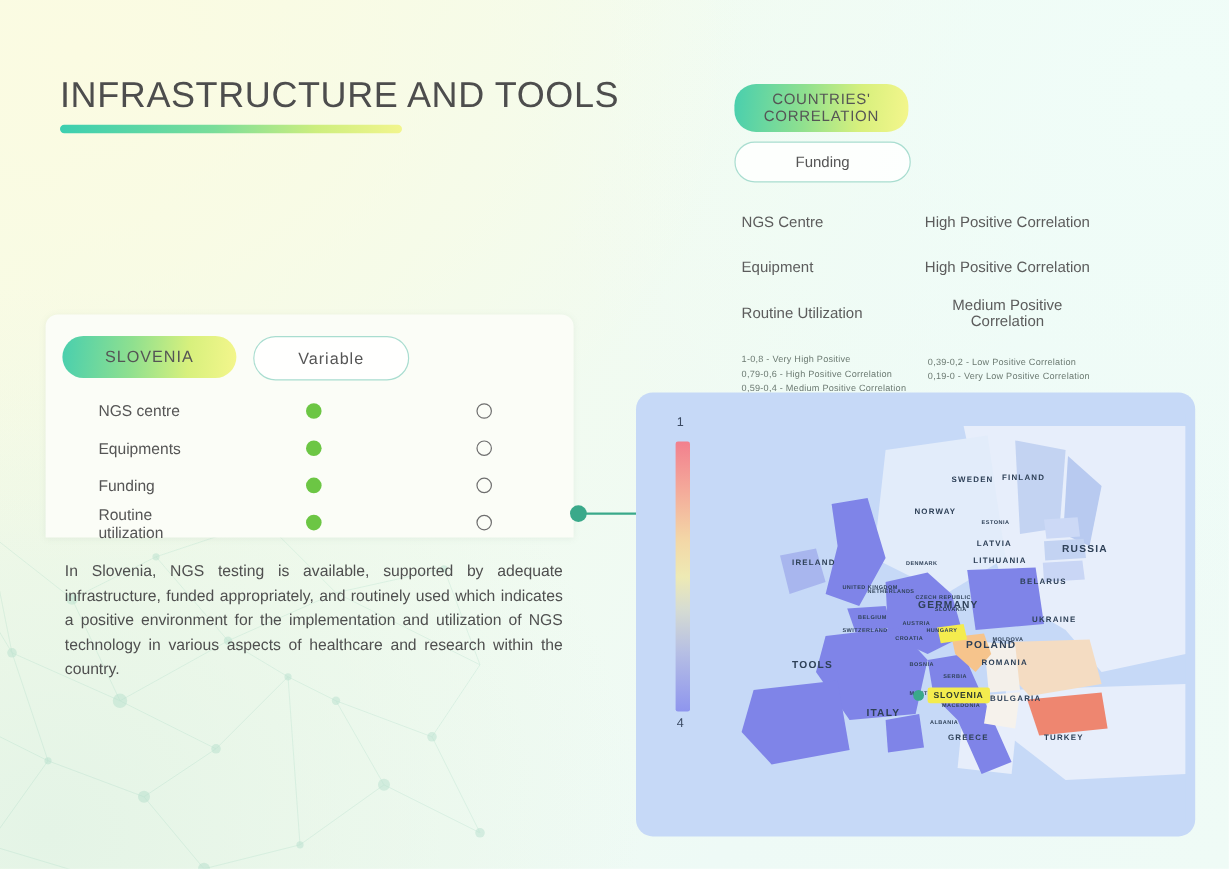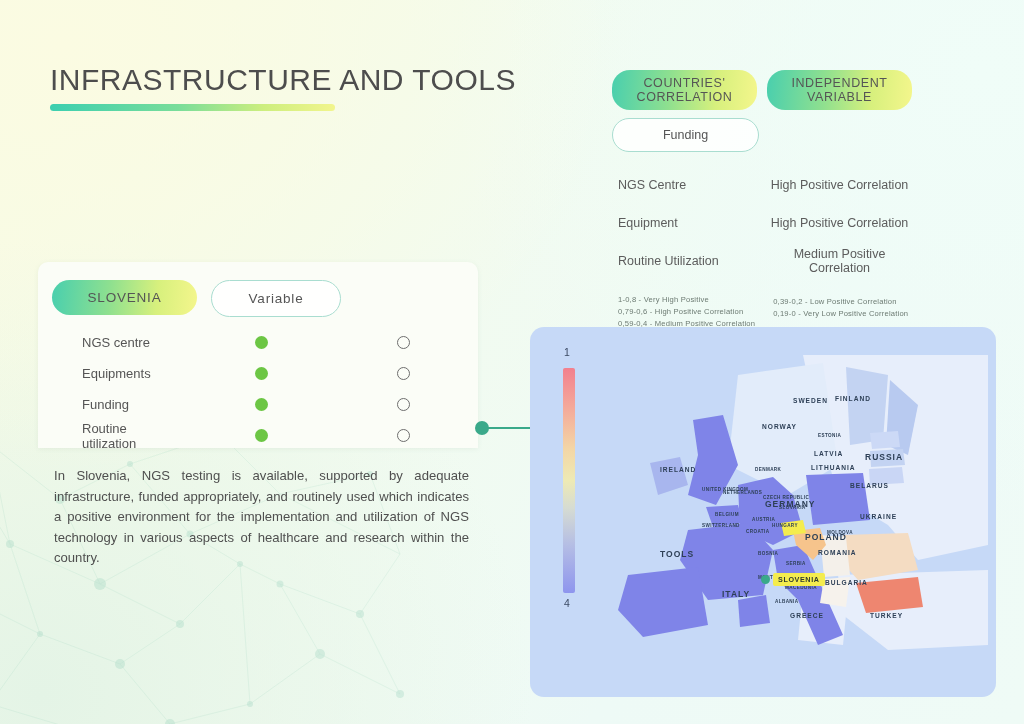--- a/index.html
+++ b/index.html
@@ -101,21 +101,20 @@
       <circle cx="190" cy="320" r="5"></circle>
   </g>
 </svg>
 
 <div class="title">INFRASTRUCTURE AND TOOLS</div>
 <div class="title-bar"></div>
 
 <div id="corr">
   <div class="corr-head">
     <div class="pill pill-grad">COUNTRIES' CORRELATION</div>
-    <div class="pill pill-grad">INDEPENDENT VARIABLE</div>
   </div>
   <div class="corr-sub">
     <div class="pill pill-out">Funding</div>
   </div>
   <div class="corr-rows">
     <div class="corr-row">
       <div class="c1">NGS  Centre</div>
       <div class="c2">High Positive Correlation</div>
     </div>
     <div class="corr-row">
@@ -238,21 +237,21 @@
   <div class="mlabel m-md" style="left:305px;top:68px;">FINLAND</div>
   <div class="mlabel m-sm" style="left:225px;top:140px;">DENMARK</div>
   <div class="mlabel m-sm" style="left:193px;top:163px;">NETHERLANDS</div>
   <div class="mlabel m-sm" style="left:185px;top:185px;">BELGIUM</div>
   <div class="mlabel m-lg" style="left:215px;top:172px;margin-left:20px;">GERMANY</div>
   <div class="mlabel m-lg" style="left:275px;top:168px;margin-top:37px;">POLAND</div>
   <div class="mlabel m-sm" style="left:288px;top:106px;">ESTONIA</div>
   <div class="mlabel m-md" style="left:284px;top:123px;">LATVIA</div>
   <div class="mlabel m-md" style="left:281px;top:137px;">LITHUANIA</div>
   <div class="mlabel m-md" style="left:320px;top:155px;">BELARUS</div>
-  <div class="mlabel m-lg" style="left:335px;top:125px;text-align:right;">RUSSIA</div>
+  <div class="mlabel m-lg" style="left:355px;top:125px;text-align:right;">RUSSIA</div>
   <div class="mlabel m-md" style="left:330px;top:186px;">UKRAINE</div>
   <div class="mlabel m-sm" style="left:297px;top:203px;">MOLDOVA</div>
   <div class="mlabel m-md" style="left:288px;top:222px;">ROMANIA</div>
   <div class="mlabel m-md" style="left:295px;top:252px;">BULGARIA</div>
   <div class="mlabel m-sm" style="left:256px;top:234px;">SERBIA</div>
   <div class="mlabel m-sm" style="left:228px;top:224px;">BOSNIA</div>
   <div class="mlabel m-sm" style="left:216px;top:202px;">CROATIA</div>
   <div class="mlabel m-sm" style="left:242px;top:196px;">HUNGARY</div>
   <div class="mlabel m-sm" style="left:249px;top:178px;">SLOVAKIA</div>
   <div class="mlabel m-sm" style="left:233px;top:168px;">CZECH REPUBLIC</div>

